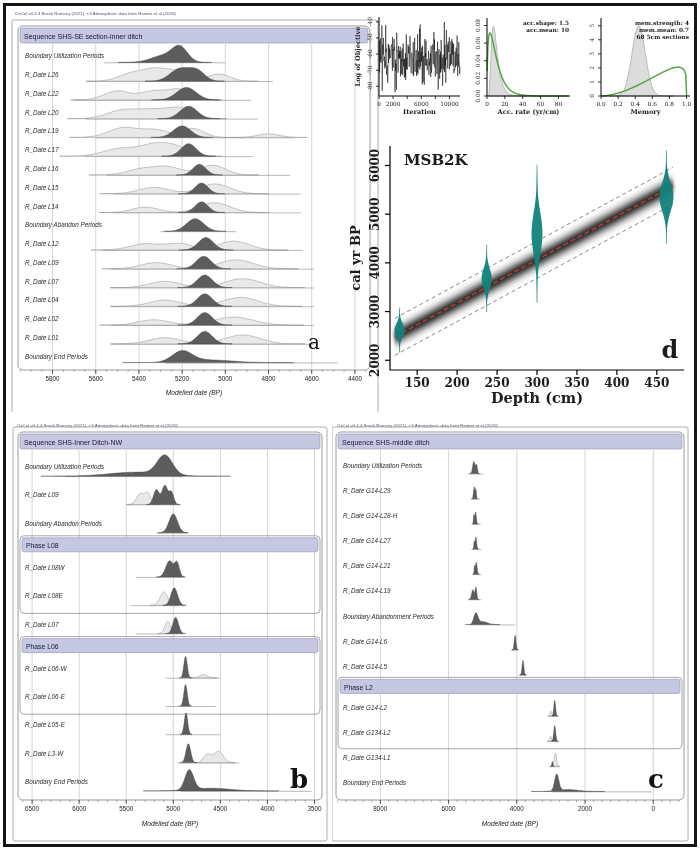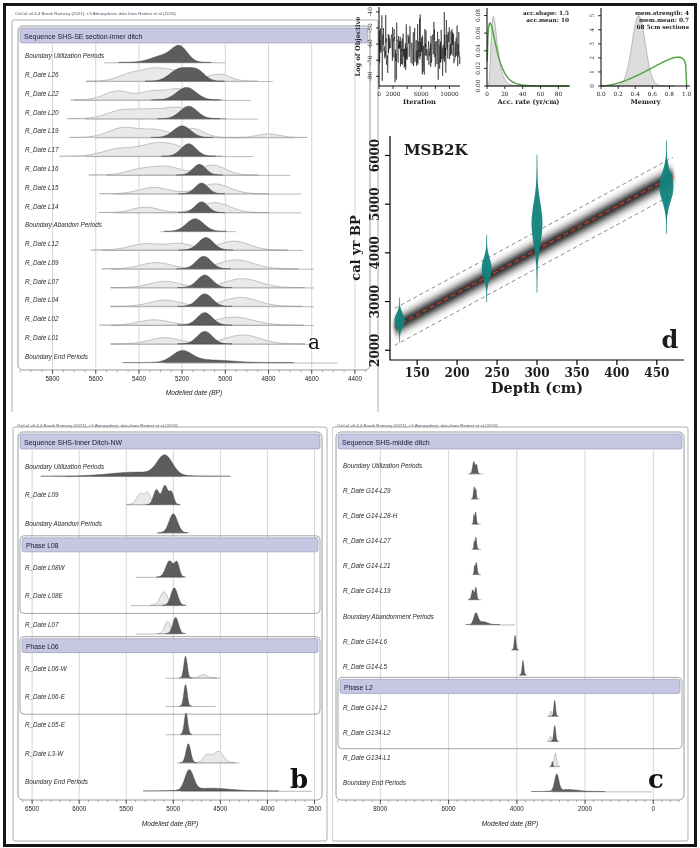--- a/index.html
+++ b/index.html
@@ -368,21 +368,21 @@
         <text x="184.82352941176472" y="391" font-size="6.3" fill="#1c1c1c" text-anchor="middle" font-family="&quot;Liberation Sans&quot;,sans-serif">4000</text>
         <line x1="253.05882352941177" y1="380" x2="253.05882352941177" y2="384" stroke="#333" stroke-width="0.8"></line>
         <text x="253.05882352941177" y="391" font-size="6.3" fill="#1c1c1c" text-anchor="middle" font-family="&quot;Liberation Sans&quot;,sans-serif">2000</text>
         <line x1="321.29411764705884" y1="380" x2="321.29411764705884" y2="384" stroke="#333" stroke-width="0.8"></line>
         <text x="321.29411764705884" y="391" font-size="6.3" fill="#1c1c1c" text-anchor="middle" font-family="&quot;Liberation Sans&quot;,sans-serif">0</text>
       </svg>
     <div class="xlab" style="left:4px;top:400px;width:348px">Modelled date (BP)</div>
     <div class="letter" style="left:316px;top:344px;font-size:26px;font-weight:700">c</div>
   </div>
 
-  <div class="panel" style="left:344px;top:0;width:352px;height:412px">
+  <div class="panel" style="left:344px;top:10px;width:352px;height:412px">
     <svg id="mini1" style="left:8px;top:2px" width="112" height="118">
         <polyline points="27.0,40.0 27.3,28.6 27.6,60.5 27.9,37.9 28.2,49.1 28.5,26.5 28.7,45.0 29.0,50.8 29.3,47.4 29.6,43.4 29.9,13.3 30.2,78.8 30.5,59.0 30.8,32.6 31.1,42.6 31.4,26.0 31.6,32.3 31.9,49.1 32.2,46.9 32.5,44.7 32.8,56.5 33.1,48.8 33.4,54.5 33.7,13.1 34.0,40.2 34.3,36.5 34.5,62.7 34.8,55.9 35.1,55.4 35.4,53.6 35.7,70.9 36.0,57.7 36.3,32.0 36.6,51.0 36.9,33.2 37.2,35.7 37.5,46.7 37.7,36.6 38.0,41.6 38.3,44.6 38.6,46.0 38.9,42.2 39.2,34.8 39.5,32.4 39.8,36.6 40.1,45.7 40.4,58.9 40.6,25.1 40.9,44.4 41.2,55.5 41.5,37.0 41.8,39.1 42.1,27.1 42.4,37.0 42.7,35.1 43.0,80.2 43.3,47.5 43.5,56.8 43.8,58.8 44.1,51.6 44.4,77.6 44.7,20.6 45.0,39.0 45.3,38.4 45.6,41.1 45.9,58.6 46.2,60.7 46.5,34.0 46.7,45.9 47.0,42.2 47.3,47.0 47.6,38.8 47.9,45.3 48.2,34.7 48.5,64.4 48.8,39.1 49.1,39.7 49.4,62.0 49.6,47.0 49.9,49.5 50.2,36.5 50.5,62.7 50.8,57.2 51.1,31.6 51.4,44.7 51.7,54.4 52.0,47.2 52.3,65.7 52.5,46.8 52.8,52.0 53.1,64.4 53.4,41.3 53.7,67.9 54.0,45.8 54.3,22.3 54.6,56.8 54.9,45.5 55.2,57.8 55.5,41.0 55.7,40.3 56.0,32.6 56.3,35.7 56.6,41.5 56.9,34.6 57.2,54.8 57.5,41.8 57.8,24.1 58.1,24.8 58.4,31.2 58.6,48.0 58.9,58.0 59.2,61.2 59.5,47.8 59.8,40.6 60.1,45.4 60.4,46.9 60.7,48.2 61.0,62.5 61.3,30.1 61.5,64.1 61.8,59.3 62.1,46.3 62.4,41.2 62.7,25.9 63.0,59.9 63.3,53.5 63.6,51.3 63.9,49.7 64.2,38.1 64.5,63.9 64.7,48.6 65.0,49.3 65.3,60.7 65.6,22.1 65.9,62.6 66.2,50.9 66.5,39.4 66.8,55.3 67.1,48.0 67.4,49.3 67.6,16.6 67.9,57.4 68.2,12.5 68.5,54.2 68.8,50.4 69.1,40.1 69.4,49.8 69.7,35.5 70.0,47.1 70.3,72.3 70.5,33.8 70.8,40.0 71.1,69.8 71.4,51.4 71.7,43.9 72.0,60.0 72.3,72.7 72.6,49.7 72.9,27.0 73.2,53.4 73.5,41.6 73.7,45.1 74.0,28.7 74.3,53.8 74.6,50.1 74.9,47.1 75.2,58.3 75.5,56.2 75.8,50.5 76.1,46.9 76.4,45.1 76.6,39.1 76.9,62.8 77.2,49.4 77.5,53.6 77.8,46.7 78.1,48.4 78.4,41.4 78.7,65.0 79.0,33.8 79.3,46.7 79.5,60.7 79.8,54.9 80.1,43.1 80.4,34.5 80.7,32.5 81.0,45.4 81.3,52.3 81.6,37.9 81.9,19.9 82.2,38.3 82.5,27.4 82.7,55.2 83.0,39.2 83.3,64.6 83.6,54.3 83.9,41.6 84.2,40.7 84.5,39.4 84.8,61.6 85.1,62.2 85.4,49.7 85.6,29.7 85.9,54.5 86.2,77.7 86.5,62.4 86.8,38.5 87.1,37.1 87.4,58.9 87.7,66.8 88.0,42.9 88.3,60.8 88.5,39.6 88.8,59.8 89.1,27.9 89.4,34.3 89.7,56.9 90.0,51.5 90.3,45.5 90.6,73.8 90.9,60.0 91.2,42.6 91.5,46.3 91.7,57.5 92.0,49.3 92.3,10.1 92.6,59.9 92.9,32.9 93.2,53.8 93.5,46.0 93.8,70.6 94.1,30.8 94.4,18.1 94.6,26.3 94.9,47.4 95.2,32.5 95.5,38.8 95.8,56.4 96.1,29.8 96.4,31.0 96.7,40.0 97.0,33.5 97.3,25.3 97.5,57.1 97.8,52.9 98.1,48.5 98.4,42.4 98.7,53.6 99.0,29.2 99.3,52.0 99.6,35.1 99.9,27.2 100.2,31.4 100.5,42.8 100.7,30.5 101.0,53.8 101.3,45.0 101.6,31.9 101.9,61.2 102.2,57.1 102.5,58.4 102.8,57.7 103.1,39.6 103.4,55.4 103.6,47.2 103.9,42.9 104.2,35.7 104.5,53.6 104.8,46.8 105.1,23.6 105.4,45.4 105.7,64.1 106.0,41.9 106.3,54.8 106.5,50.0 106.8,30.1 107.1,50.9 107.4,50.4 107.7,62.0 108.0,54.7 " fill="none" stroke="#000" stroke-width="0.5"></polyline>
         <path d="M27,5L27,84L108,84" fill="none" stroke="#000" stroke-width="1"></path>
         <line x1="24" y1="74.3265306122449" x2="27" y2="74.3265306122449" stroke="#000" stroke-width="0.8"></line>
         <text x="20" y="74.3265306122449" font-size="5.8" fill="#1c1c1c" text-anchor="middle" font-family="&quot;DejaVu Serif&quot;,serif" transform="rotate(-90 20 74.3265306122449)">-80</text>
         <line x1="24" y1="58.204081632653065" x2="27" y2="58.204081632653065" stroke="#000" stroke-width="0.8"></line>
         <text x="20" y="58.204081632653065" font-size="5.8" fill="#1c1c1c" text-anchor="middle" font-family="&quot;DejaVu Serif&quot;,serif" transform="rotate(-90 20 58.204081632653065)">-70</text>
         <line x1="24" y1="42.08163265306122" x2="27" y2="42.08163265306122" stroke="#000" stroke-width="0.8"></line>
         <text x="20" y="42.08163265306122" font-size="5.8" fill="#1c1c1c" text-anchor="middle" font-family="&quot;DejaVu Serif&quot;,serif" transform="rotate(-90 20 42.08163265306122)">-60</text>
         <line x1="24" y1="25.959183673469383" x2="27" y2="25.959183673469383" stroke="#000" stroke-width="0.8"></line>

